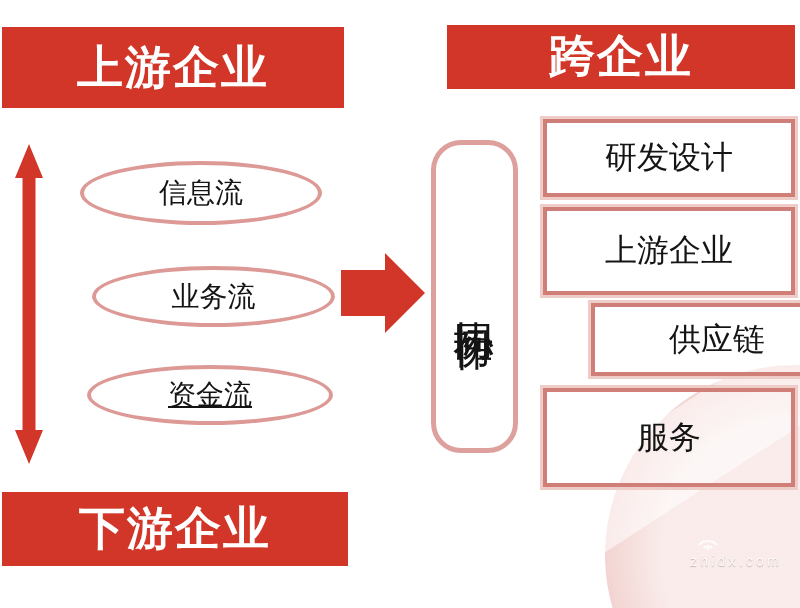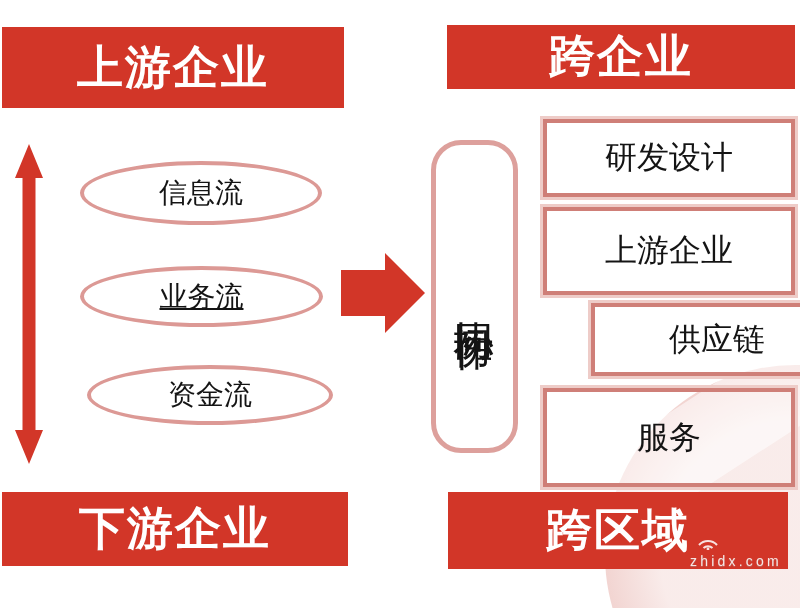--- a/index.html
+++ b/index.html
@@ -22,22 +22,22 @@
   #banner-cross-region     { left:448px; top:492px; width:340px; height:77px; }
 
   
   .ellipse {
     position:absolute; border:4px solid var(--ellipse-border,#dc9995);
     border-radius:50%; background:transparent;
     display:flex; align-items:center; justify-content:center;
     font-size:28px; color:var(--text,#141414); z-index:2; box-sizing:border-box;
   }
   #ellipse-information { left:80px; top:161px; width:242px; height:64px; }
-  #ellipse-business    { left:80px; top:266px; width:243px; height:61px;text-decoration:underline; }
-  #ellipse-capital     { left:87px; top:365px; width:246px; height:60px; }
+  #ellipse-business    { left:92px; top:266px; width:243px; height:61px; }
+  #ellipse-capital     { left:87px; top:365px; width:246px; height:60px;text-decoration:underline; }
 
   
   .arrow { position:absolute; color:var(--red,#d23628); z-index:2; }
   #v-arrow { left:14px;  top:144px; width:30px; height:320px; }
   #h-arrow { left:341px; top:252px; width:85px; height:82px; }
 
   
   .pill {
     position:absolute; left:431px; top:140px; width:87px; height:313px;
     border:5px solid var(--pill-border,#dda09c); border-radius:30px;
@@ -95,21 +95,20 @@
 <body style="--red: #d23628; --ellipse-border: #dc9995; --pill-border: #dda09c; --box-border: #cf7f78; --box-border-outer: #eeccc8; --text: #141414; --banner-text: #ffffff;">
 
 <div class="canvas">
 
   <div class="wm-disc"></div>
   <div class="wm-streak"></div>
 
   <div class="banner" id="banner-downstream">下游企业</div>
   <div class="banner" id="banner-upstream">上游企业</div>
   <div class="banner" id="banner-cross-enterprise">跨企业</div>
-  <div class="banner" id="banner-cross-region">跨区域</div>
 
   <div class="arrow" id="v-arrow">
     <svg width="30" height="320" viewBox="0 0 30 320">
       <polygon fill="currentColor" points="15,0 29,34 21.5,34 21.5,286 29,286 15,320 1,286 8.5,286 8.5,34 1,34"></polygon>
     </svg>
   </div>
 
   <div class="ellipse" id="ellipse-information">信息流</div>
   <div class="ellipse" id="ellipse-business">业务流</div>
   <div class="ellipse" id="ellipse-capital">资金流</div>

